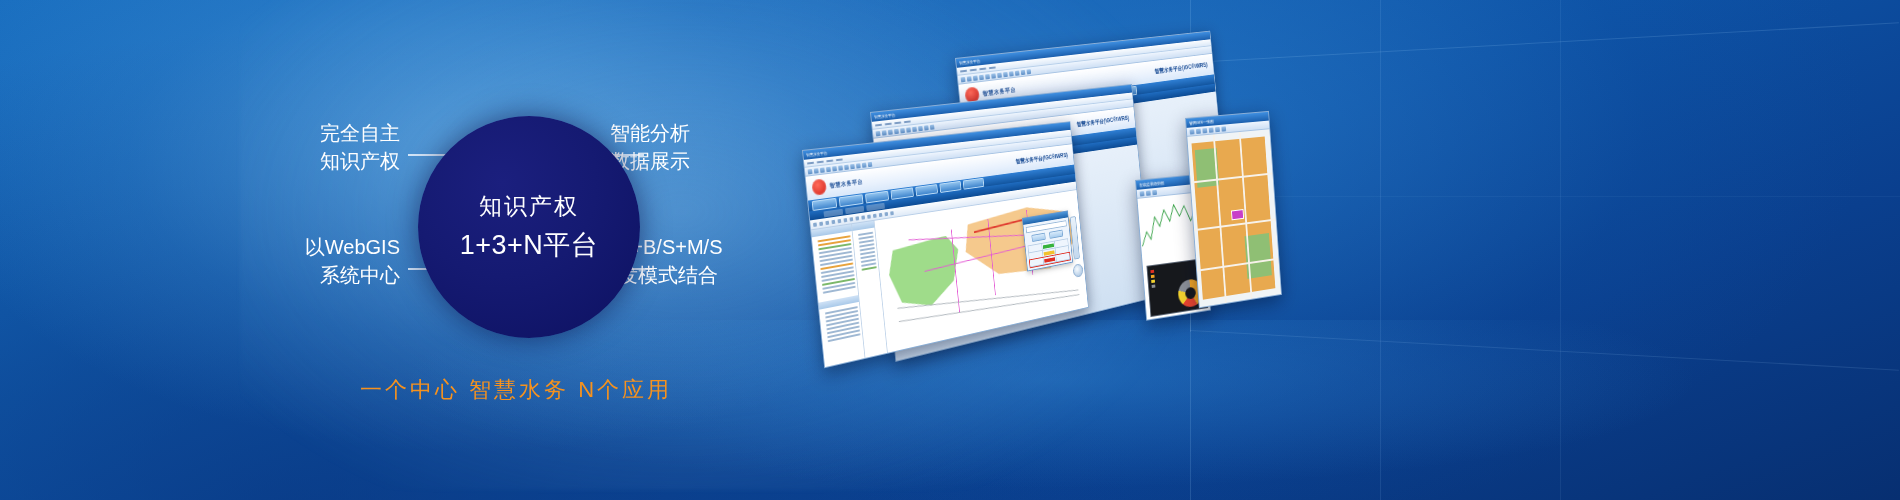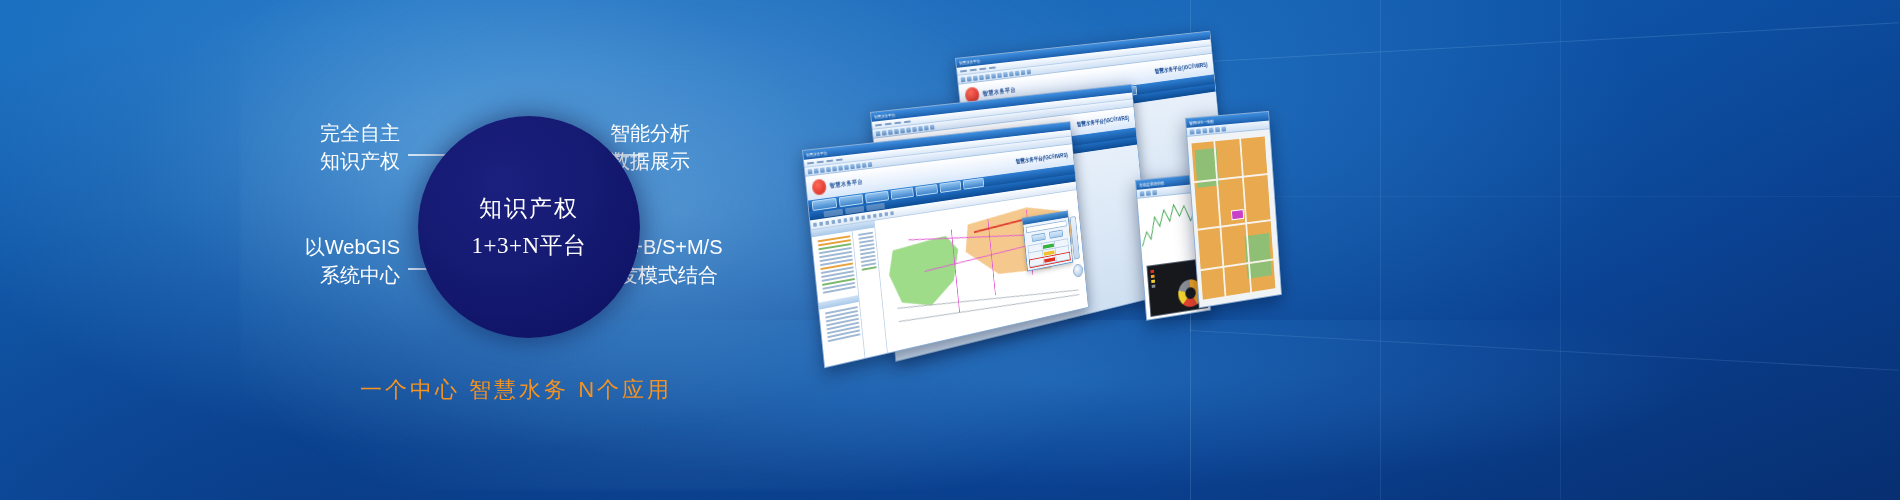--- a/index.html
+++ b/index.html
@@ -35,21 +35,21 @@
   .circle{
     position:absolute;left:168px;top:16px;width:222px;height:222px;border-radius:50%;
     background:radial-gradient(circle at 38% 30%, #1b1f7e 0%, #151a72 45%, #0d1161 100%);
     box-shadow:0 0 28px rgba(5,10,60,.55);
     display:flex;flex-direction:column;align-items:center;justify-content:center;
     color:#fff;text-align:center;
   }
   .circle .c1{font-size:23px;letter-spacing:2px;line-height:1;margin-bottom:14px;font-weight:400;}
   .circle .c2{font-size:29px;letter-spacing:.5px;line-height:1;margin-bottom:12px;white-space:nowrap;}
   .circle .c2 sup{font-size:14px;vertical-align:super;}
-  .circle .c3{font-size:23px;letter-spacing:.5px;line-height:1;font-family:Liberation Serif, serif;}
+  .circle .c3{font-size:27px;letter-spacing:.5px;line-height:1;}
 
   .lbl{position:absolute;color:#fff;font-size:20px;line-height:1.38;white-space:nowrap;}
   .lbl .l2{display:block;}
   .lbl-tl{left:0px;top:20px;text-align:right;width:150px;}
   .lbl-bl{left:-8px;top:134px;text-align:right;width:158px;}
   .lbl-tr{left:360px;top:20px;text-align:center;}
   .lbl-br{left:348px;top:134px;text-align:left;}
 
   .dash{position:absolute;height:2px;background:rgba(235,245,255,.85);}
   .d-tl{left:158px;top:54px;width:58px;}

